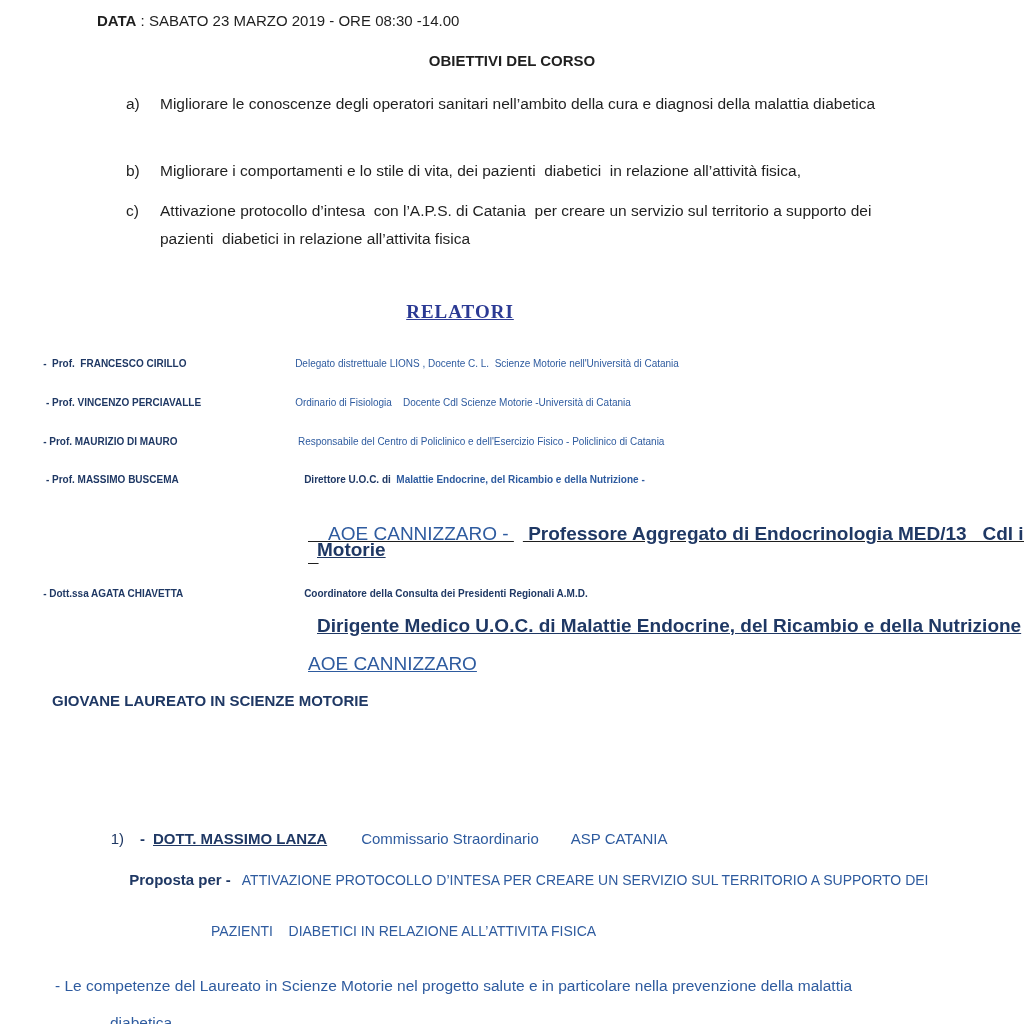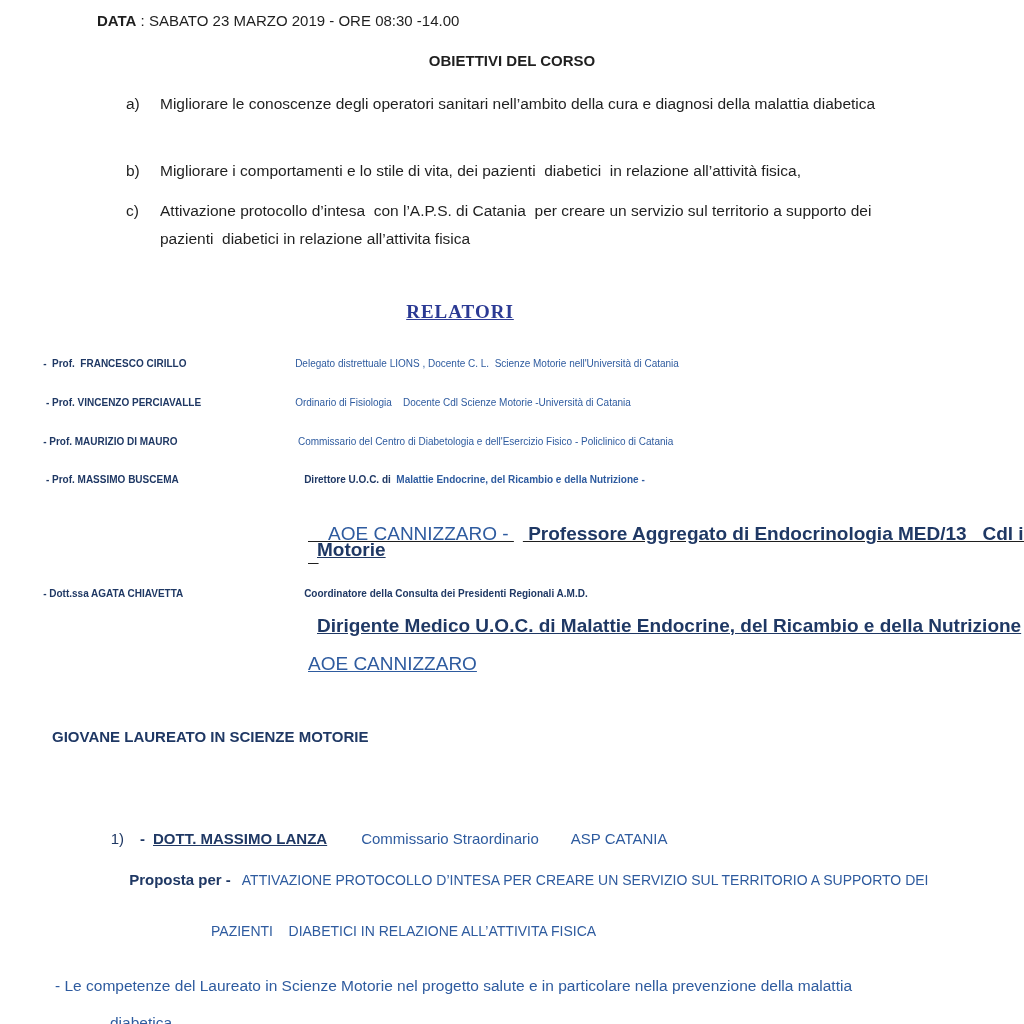--- a/index.html
+++ b/index.html
@@ -24,21 +24,21 @@
   .obj-c{top:197px;}
   
   .relatori-title{left:0;right:104px;top:301px;text-align:center;
     font-family:"Liberation Serif", serif;font-size:19px;font-weight:bold;
     text-decoration:underline;color:#2b3a94;letter-spacing:1px;}
   .sp{position:absolute;left:32px;font-size:10px;white-space:pre;}
   .sp .name{display:inline-block;width:252px;font-weight:bold;color:#1f3864;}
   .cont{position:absolute;left:308px;font-size:19px;white-space:pre;text-decoration:underline;}
   .r1{top:347px;} .r2{top:386px;} .r3{top:425px;} .r4{top:463px;}
   .r5{top:501px;} .r6{top:539px;} .r7{top:577px;} .r8{top:615px;} .r9{top:653px;}
-  .giovane{left:52px;top:692px;font-size:15px;font-weight:bold;color:#1f3864;margin-top:36px;}
+  .giovane{left:52px;top:692px;font-size:15px;font-weight:bold;color:#1f3864;}
   
   .int-title{left:97px;top:766px;font-size:16.5px;font-weight:bold;color:#1f3864;}
   .item1{left:94px;top:813px;font-size:15px;}
   .item1 .num{color:#1f3864;}
   .item1 .dash{margin-left:16px;color:#1f3864;font-weight:bold;}
   .item1 .iname{margin-left:8px;font-weight:bold;text-decoration:underline;color:#1f3864;}
   .item1 .role{margin-left:34px;color:#2e5b9f;}
   .item1 .org{margin-left:32px;color:#2e5b9f;}
   .proposta{left:113px;top:855px;font-size:14.5px;white-space:pre;}
   .proposta .lbl{font-weight:bold;color:#1f3864;font-size:15px;}
@@ -72,21 +72,21 @@
 
   <div class="abs relatori-title">RELATORI</div>
 
   <div class="sp r1">
     <span class="name">-  Prof.  FRANCESCO CIRILLO</span><span class="blue">Delegato distrettuale LIONS , Docente C. L.  Scienze Motorie nell'Università di Catania</span>
   </div>
   <div class="sp r2">
     <span class="name"> - Prof. VINCENZO PERCIAVALLE</span><span class="blue">Ordinario di Fisiologia    Docente Cdl Scienze Motorie -Università di Catania</span>
   </div>
   <div class="sp r3">
-    <span class="name">- Prof. MAURIZIO DI MAURO</span><span class="blue"> Commissario del Centro di Diabetologia e dell'Esercizio Fisico - Policlinico di Catania</span>
+    <span class="name">- Prof. MAURIZIO DI MAURO</span><span class="blue"> Responsabile del Centro di Policlinico e dell'Esercizio Fisico - Policlinico di Catania</span>
   </div>
   <div class="sp r4">
     <span class="name"> - Prof. MASSIMO BUSCEMA</span><span class="b navy">Direttore U.O.C. di</span><span class="b blue">  Malattie Endocrine, del Ricambio e della Nutrizione -</span>
   </div>
   <div class="cont r5">
     <span class="blue">AOE CANNIZZARO - </span><span class="b navy"> Professore Aggregato di Endocrinologia MED/13   Cdl in Scienze</span>
   </div>
   <div class="cont r6 b navy">Motorie</div>
   <div class="sp r7">
     <span class="name">- Dott.ssa AGATA CHIAVETTA</span><span class="b navy">Coordinatore della Consulta dei Presidenti Regionali A.M.D.</span>

